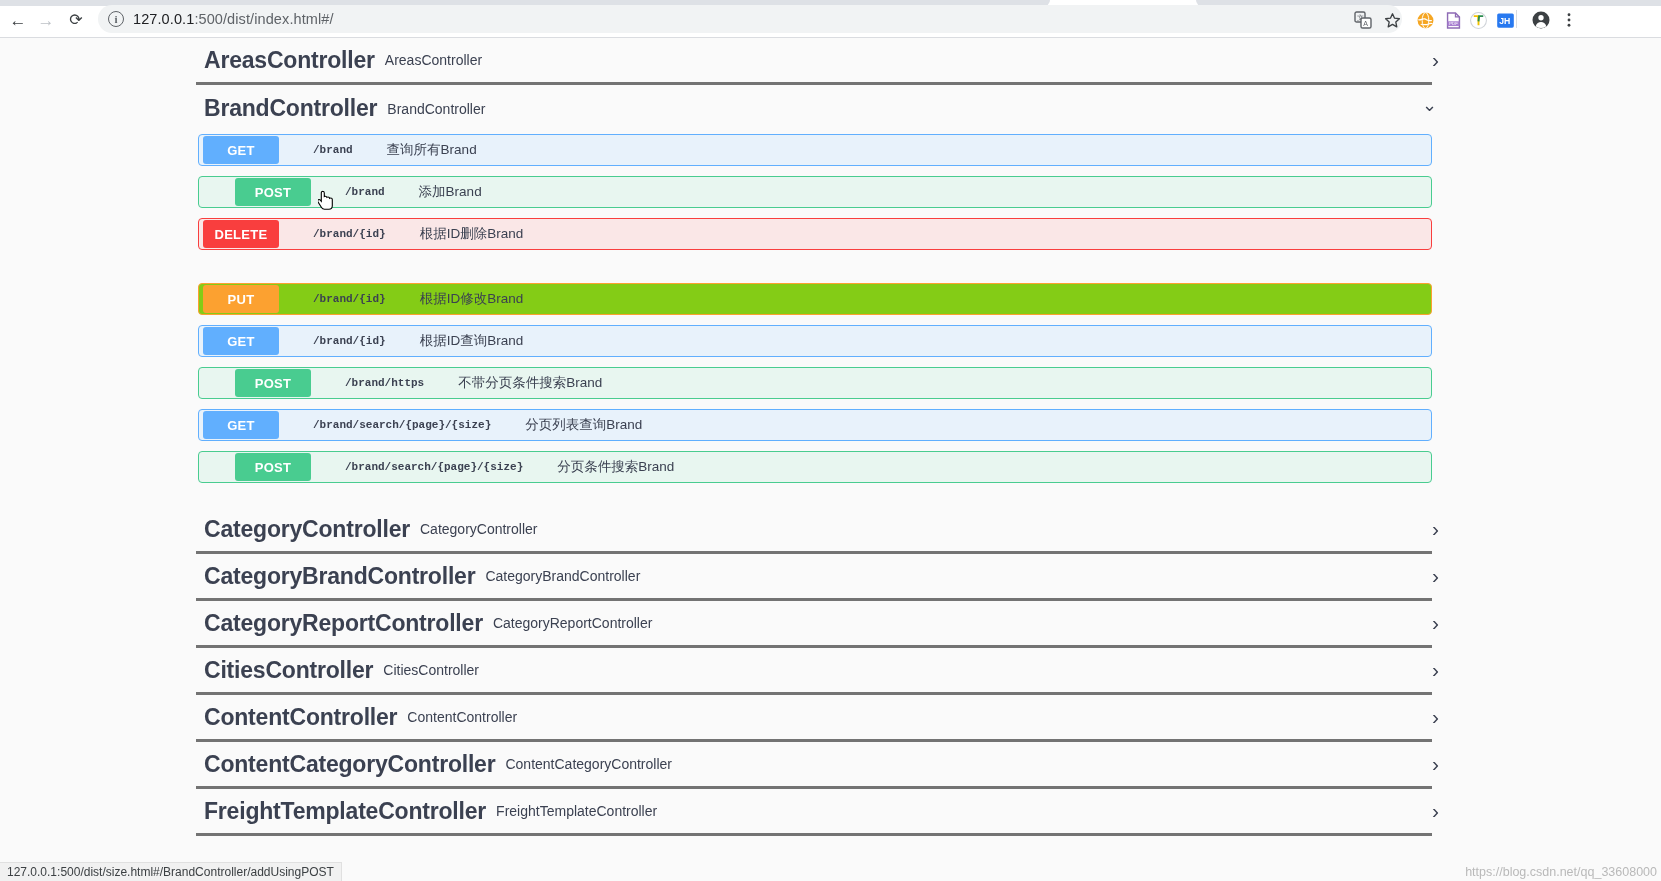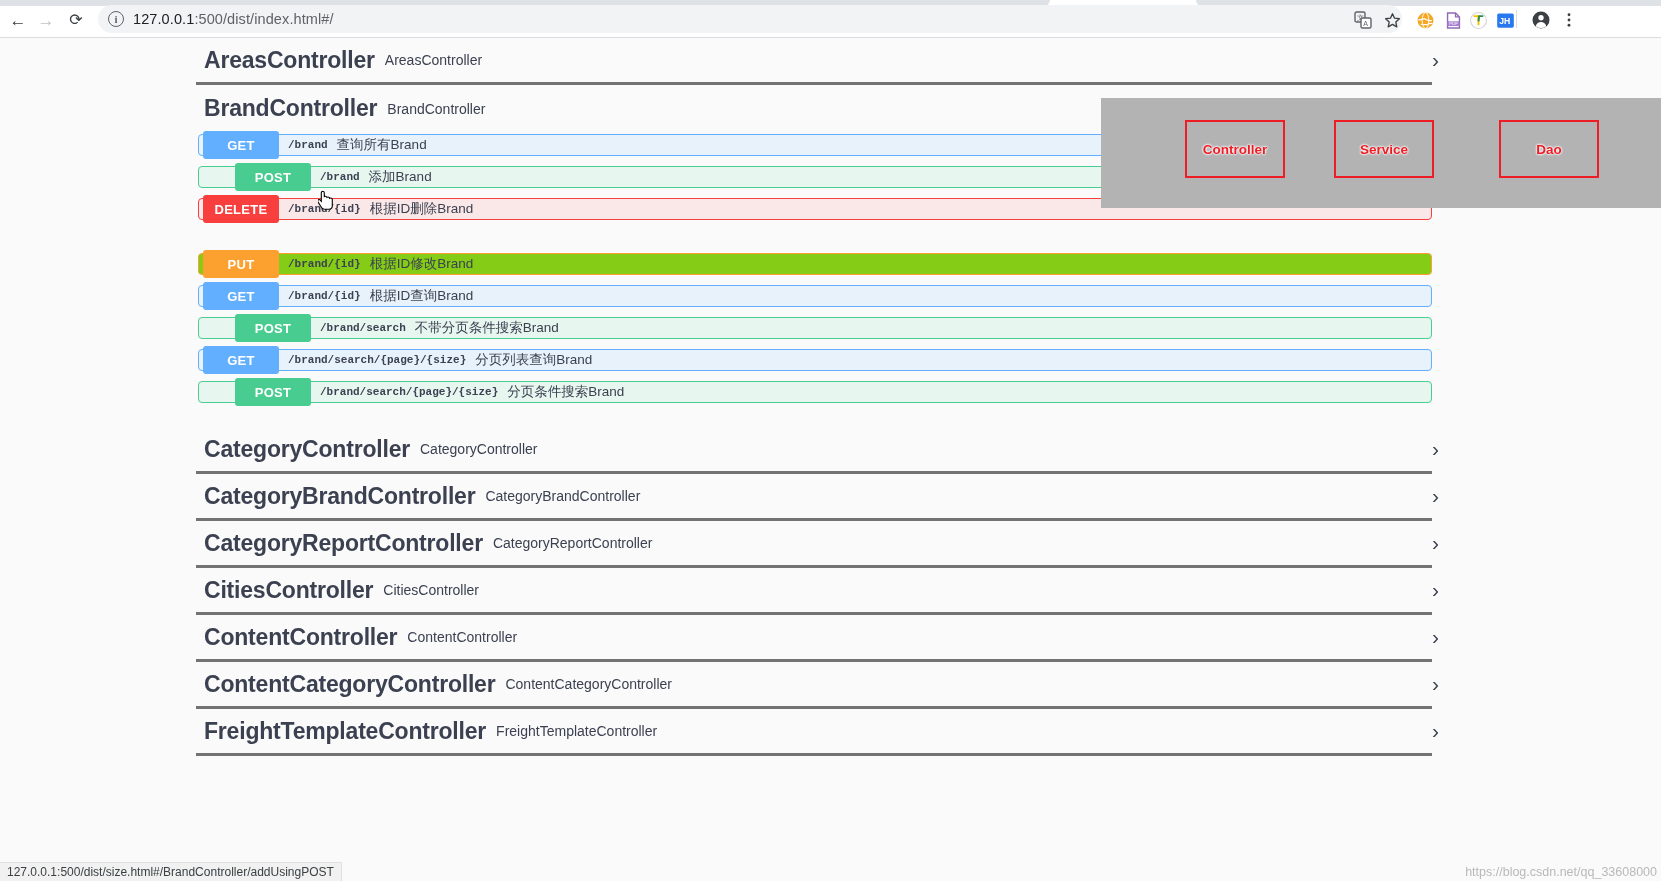--- a/index.html
+++ b/index.html
@@ -135,27 +135,28 @@
     font-size: 21px;
     line-height: 1;
     font-family: "Liberation Sans", sans-serif;
   }
   .tag-chevron.down { font-size: 18px; top: 11px; right: -5px; }
 
   
   .ops { padding: 2px 0 14px 0; }
   .op-row {
     position: relative;
-    height: 22px;
+    height: 32px;
     margin: 0 0 10px 2px;
     display: flex;
     align-items: center;
     border-radius: 4px;
     border: 1px solid;
     cursor: pointer;
+    gap: 25px;
   }
   .op-method {
     width: 76px;
     min-width: 76px;
     height: 28px;
     margin-left: 4px;
     border-radius: 3px;
     display: flex; align-items: center; justify-content: center;
     color: #fff;
     font-size: 13px;
@@ -370,21 +371,21 @@
           <span class="op-path">/brand/{id}</span>
           <span class="op-summary">根据ID修改Brand</span>
         </div>
         <div class="op-row op-get">
           <span class="op-method">GET</span>
           <span class="op-path">/brand/{id}</span>
           <span class="op-summary">根据ID查询Brand</span>
         </div>
         <div class="op-row op-post">
           <span class="op-method">POST</span>
-          <span class="op-path">/brand/search</span>
+          <span class="op-path">/brand/https</span>
           <span class="op-summary">不带分页条件搜索Brand</span>
         </div>
         <div class="op-row op-get">
           <span class="op-method">GET</span>
           <span class="op-path">/brand/search/{page}/{size}</span>
           <span class="op-summary">分页列表查询Brand</span>
         </div>
         <div class="op-row op-post">
           <span class="op-method">POST</span>
           <span class="op-path">/brand/search/{page}/{size}</span>
@@ -421,31 +422,20 @@
         <span class="tag-desc">ContentCategoryController</span>
         <span class="tag-chevron">›</span>
       </div>
       <div class="tag-row">
         <span class="tag-name">FreightTemplateController</span>
         <span class="tag-desc">FreightTemplateController</span>
         <span class="tag-chevron">›</span>
       </div>
     </div>
 
-  <div id="annotation-overlay">
-    <div class="anno-box" id="anno-controller">
-      <span class="anno-label">Controller</span>
-    </div>
-    <div class="anno-box" id="anno-service">
-      <span class="anno-label">Service</span>
-    </div>
-    <div class="anno-box" id="anno-dao">
-      <span class="anno-label">Dao</span>
-    </div>
-  </div>
 
   <div id="mouse-cursor">
     <svg width="18" height="24" viewBox="0 0 18 24" aria-hidden="true">
       <path d="M5 1.2c-1 0-1.7.8-1.7 1.8v8.3l-1-1.2c-.7-.8-1.9-.8-2.4.1-.4.7-.2 1.3.2 1.9l3.4 5.4c.7 1.1 1.6 1.7 3 1.7h4.4c1.9 0 3.4-1.5 3.4-3.4V9.6c0-.9-.7-1.6-1.6-1.6-.4 0-.8.2-1.1.4-.1-.8-.8-1.4-1.6-1.4-.4 0-.8.2-1.1.4-.2-.7-.8-1.2-1.6-1.2-.4 0-.7.1-1 .3V3c0-1-.8-1.8-1.8-1.8z" fill="#fff" stroke="#000" stroke-width="1.1"></path>
     </svg>
   </div>
 
   <div id="watermark">https://blog.csdn.net/qq_33608000</div>
 
   <div id="status-bar">

